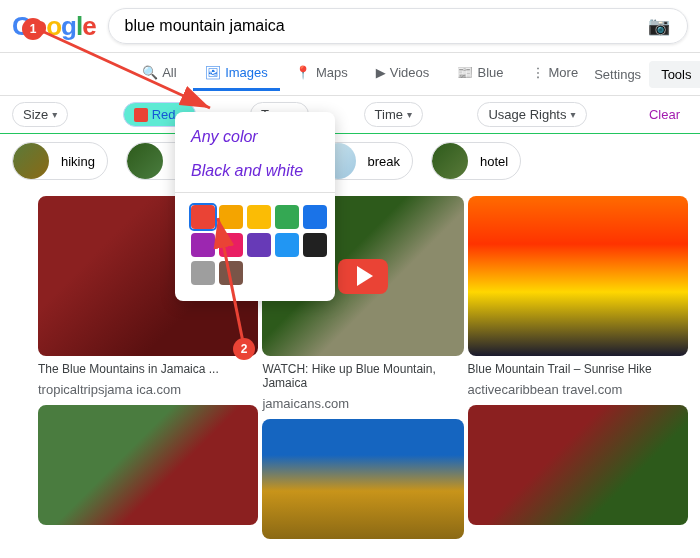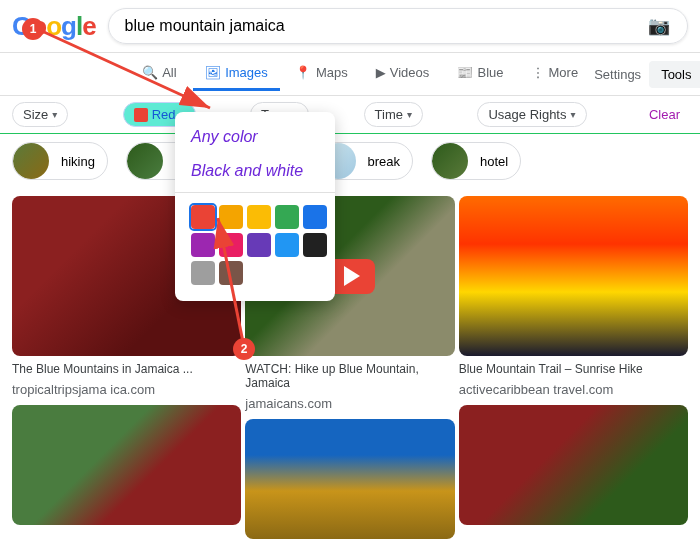--- a/index.html
+++ b/index.html
@@ -32,21 +32,21 @@
     .chevron { font-size: 10px; color: #5f6368; }
     .clear-btn { color: #a21caf; font-size: 13px; cursor: pointer; background: none; border: none; padding: 4px 8px; }
 
     
     .chips-row { display: flex; align-items: center; gap: 18px; padding: 8px 12px; overflow: hidden; }
     .chip-img { width: 36px; height: 36px; border-radius: 50%; object-fit: cover; overflow: hidden; }
     .chip-with-img { display: flex; align-items: center; gap: 0; border-radius: 20px; border: 1px solid #dadce0; overflow: hidden; cursor: pointer; }
     .chip-label { padding: 4px 12px; font-size: 13px; }
 
     
-    .image-grid { display: flex; gap: 4px; padding: 8px 12px; }
+    .image-grid { display: flex; gap: 4px; padding: 8px 12px; margin-left: 26px; }
     .grid-col { display: flex; flex-direction: column; gap: 4px; }
     .img-card { position: relative; overflow: hidden; border-radius: 8px; background: #f1f3f4; }
     .img-caption { font-size: 12px; color: #3c4043; padding: 2px 0; }
     .img-source { font-size: 13px; color: #5f6368; }
 
     
     .color-dropdown { position: absolute; top: 112px; left: 175px; background: #fff; border-radius: 8px; box-shadow: 0 4px 16px rgba(0,0,0,0.2); padding: 8px 0; width: 160px; z-index: 100; }
     .color-option { padding: 8px 16px; font-size: 16px; color: #6d28d9; cursor: pointer; font-style: italic; }
     .color-swatches { display: grid; grid-template-columns: repeat(5, 24px); gap: 4px; padding: 8px 16px; }
     .swatch { width: 24px; height: 24px; border-radius: 4px; cursor: pointer; position: relative; }

